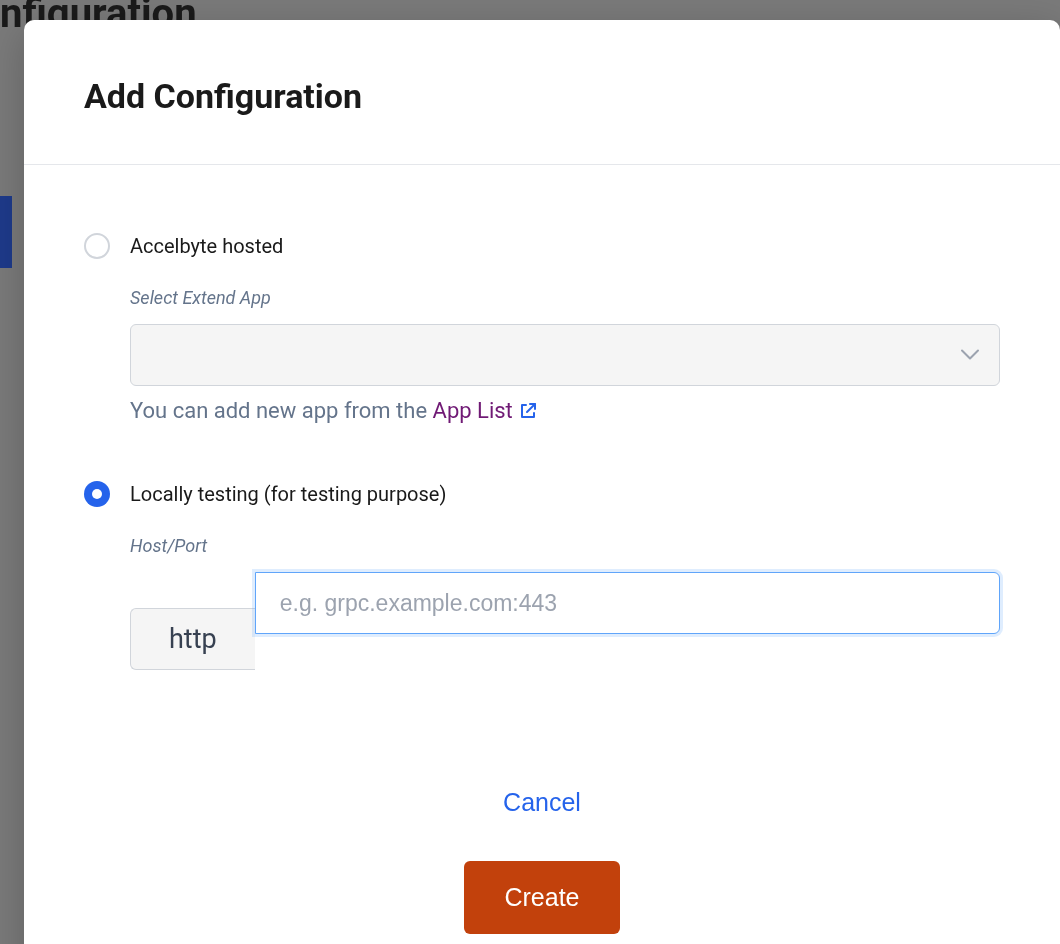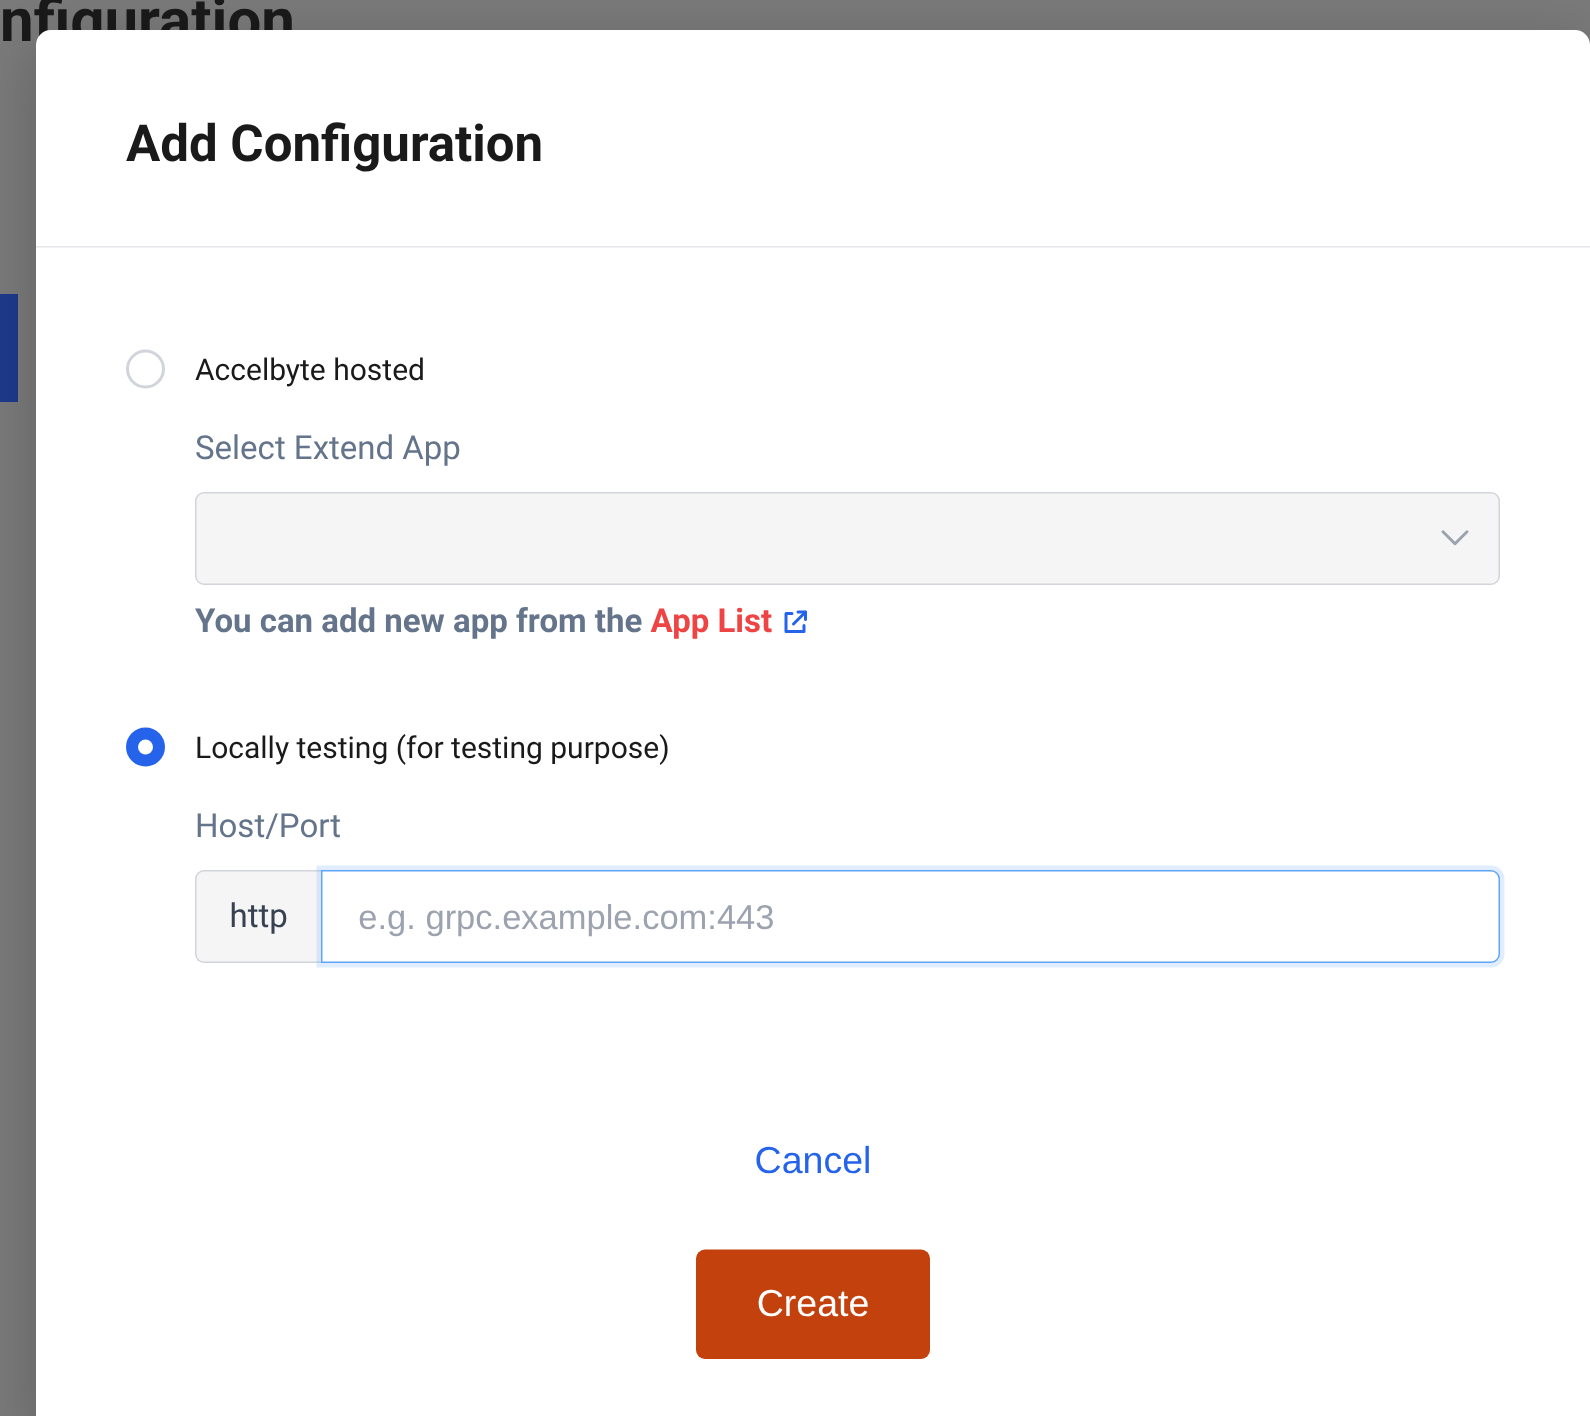--- a/index.html
+++ b/index.html
@@ -102,24 +102,25 @@
       border-radius: 50%;
     }
     .option-label {
       font-size: 20px;
       color: #1a1a1a;
     }
     .sub-section {
       margin-left: 46px;
     }
     .sub-label {
-      font-size: 22px;
+      font-size: 18px;
       color: #64748b;
       margin-bottom: 16px;
       display: block;
+      font-style: italic;
     }
     .select-wrap {
       position: relative;
       margin-bottom: 12px;
     }
     .select-box {
       width: 100%;
       height: 62px;
       background: #f5f5f5;
       border: 1px solid #d1d5db;
@@ -132,48 +133,48 @@
     .select-chevron {
       position: absolute;
       right: 20px;
       top: 50%;
       transform: translateY(-50%);
       pointer-events: none;
     }
     .help-text {
       font-size: 22px;
       color: #64748b;
-      font-weight: bold;
     }
     .link {
-      color: #ef4444;
+      color: #701a75;
       text-decoration: none;
       display: inline-flex;
       align-items: center;
       gap: 6px;
     }
     .ext-icon {
       display: inline-flex;
       align-items: center;
     }
     .input-group {
       display: flex;
       width: 100%;
     }
     .input-prefix {
       background: #f5f5f5;
       border: 1px solid #d1d5db;
       border-right: none;
       border-radius: 6px 0 0 6px;
-      padding: 0 22px;
-      font-size: 22px;
+      padding: 0 38px;
+      font-size: 27px;
       color: #374151;
       display: flex;
       align-items: center;
       height: 62px;
+      margin-top: 36px;
     }
     .text-input {
       flex: 1;
       height: 62px;
       border: 1px solid #60a5fa;
       border-radius: 0 6px 6px 0;
       padding: 0 24px;
       font-size: 23px;
       outline: none;
       box-shadow: 0 0 0 3px rgba(96,165,250,0.2);

